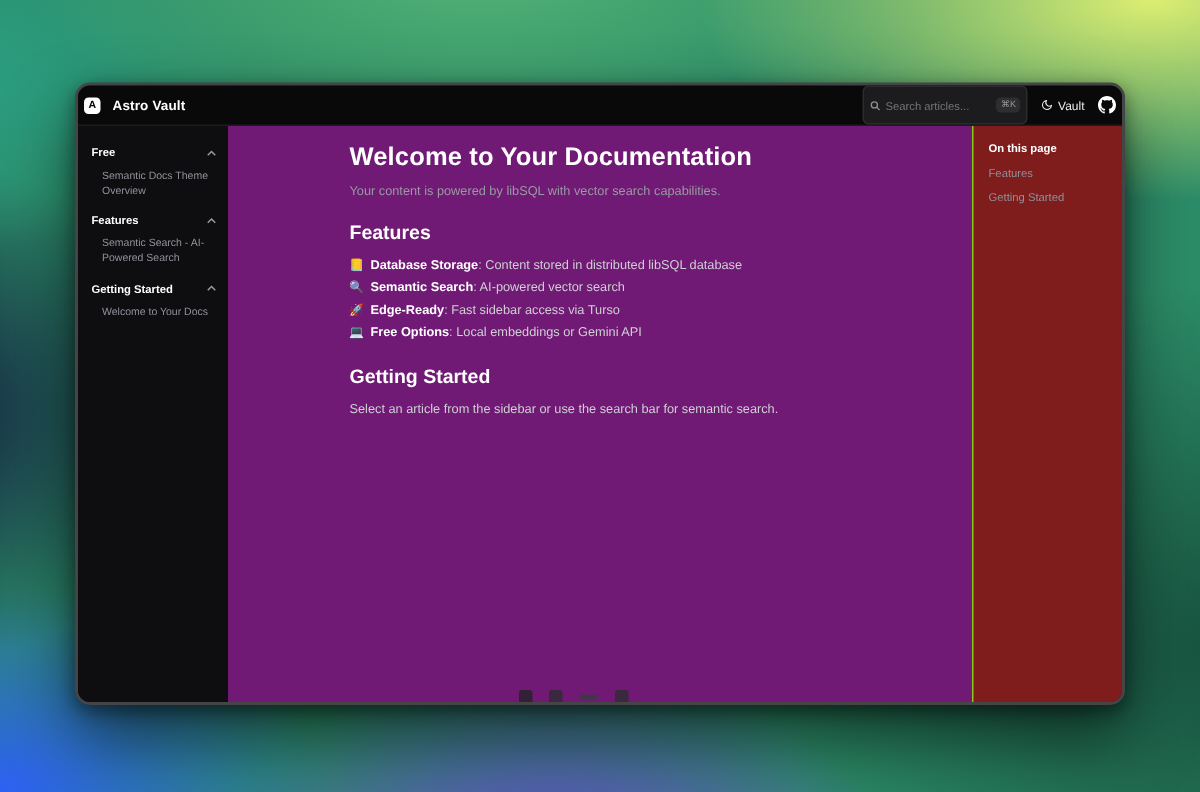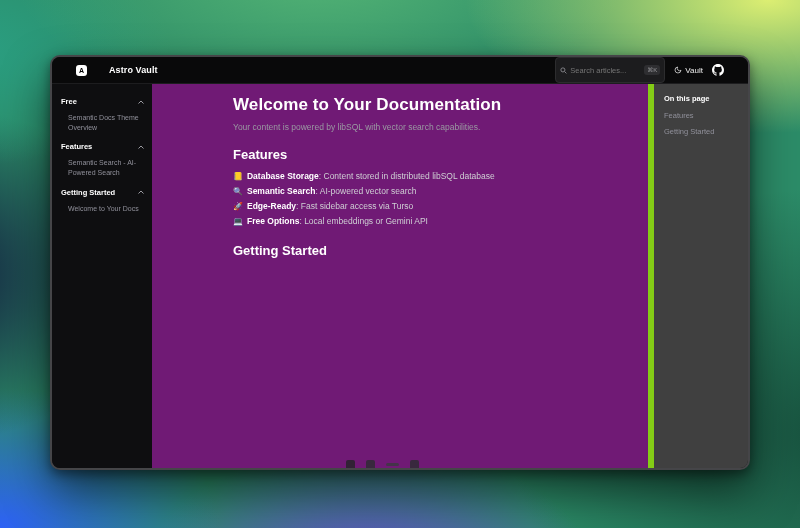--- a/index.html
+++ b/index.html
@@ -20,21 +20,21 @@
 
   .window {
     position:absolute; left:50px; top:55px; width:700px; height:415px;
     background:#18181a; border:2px solid #454548; border-radius:10px;
     box-shadow:0 22px 45px rgba(0,0,0,.55), 0 4px 12px rgba(0,0,0,.45);
     overflow:hidden; display:flex; flex-direction:column; z-index:1;
   }
 
   
   .hdr { flex:0 0 24px; background:#09090a; border-bottom:1px solid #1d1d1f;
-         display:flex; align-items:center; padding:0 24px; gap:22px; }
+         display:flex; align-items:center; padding:0 4px; gap:8px; }
   .logo { width:11px; height:11px; background:#fff; border-radius:3px; color:#000;
           font-size:7px; font-weight:bold; display:flex; align-items:center; justify-content:center; }
   .brand { font-size:9px; font-weight:700; color:#fff; letter-spacing:.1px; }
   .hdr-right { margin-left:auto; display:flex; align-items:center; gap:9px; }
   .search { width:110px; height:26px; background:#1c1c1e; border:1px solid #2c2c2e;
             border-radius:4px; display:flex; align-items:center; padding:0 4px; gap:3px; }
   .search svg { flex:0 0 auto; }
   .search input { flex:1; min-width:0; background:transparent; border:none; outline:none;
                   color:#8e8e93; font-size:7.5px; font-family:"Liberation Sans",sans-serif; }
   .kbd { background:#2e2e31; color:#98989c; font-size:6px; line-height:1;
@@ -55,21 +55,21 @@
   .main { flex:1; background:#701a75; padding:11px 38px 0 81px; }
   h1 { color:#fff; font-size:17px; font-weight:700; margin-bottom:7px; letter-spacing:.1px; }
   .intro { color:#9a9aa2; font-size:8.5px; margin-bottom:15px; }
   h2 { color:#fff; font-size:13px; font-weight:700; margin-bottom:9px; }
   .features { list-style:none; margin-bottom:17px; }
   .feat { color:#cfcfd4; font-size:8.5px; margin-bottom:5px; display:flex; gap:4px; align-items:baseline; }
   .feat b { color:#fff; }
   .emoji { font-size:8px; }
   .gs-text { color:#cfcfd4; font-size:8.5px; }
 
-  .toc { flex:0 0 100px; background:#404040; border-left:6px solid #84cc16; padding:10px 8px 0 10px; }
+  .toc { flex:0 0 100px; background:#7f1d1d; border-left:1px solid #84cc16; padding:10px 8px 0 10px; }
   .toc-title { color:#fff; font-size:7.5px; font-weight:700; margin-bottom:8px; }
   .toc-link { color:#90909a; font-size:7.5px; margin-bottom:7px; cursor:pointer; }
 
   
   .dock-peek { position:absolute; left:346px; top:460px; display:flex; gap:11px;
                align-items:flex-end; z-index:2; opacity:.8; }
   .dock-ic { width:9px; height:8px; border-radius:2px 2px 0 0; background:#232327; }
   .dock-ic.b { background:#2c2c31; }
   .dock-dash { width:13px; height:3px; border-radius:2px; background:#3a3a3f; margin-bottom:2px; }
 </style>
@@ -165,20 +165,21 @@
           <span class="emoji">🚀</span>
           <span><b>Edge-Ready</b><span>: Fast sidebar access via Turso</span></span>
         </li>
         <li class="feat">
           <span class="emoji">💻</span>
           <span><b>Free Options</b><span>: Local embeddings or Gemini API</span></span>
         </li>
       </ul>
 
       <h2>Getting Started</h2>
+      <p class="gs-text">Select an article from the sidebar or use the search bar for semantic search.</p>
     </main>
 
     <aside class="toc">
       <div class="toc-title">On this page</div>
       <div class="toc-link">Features</div>
       <div class="toc-link">Getting Started</div>
     </aside>
 
   </div>
 </div>

